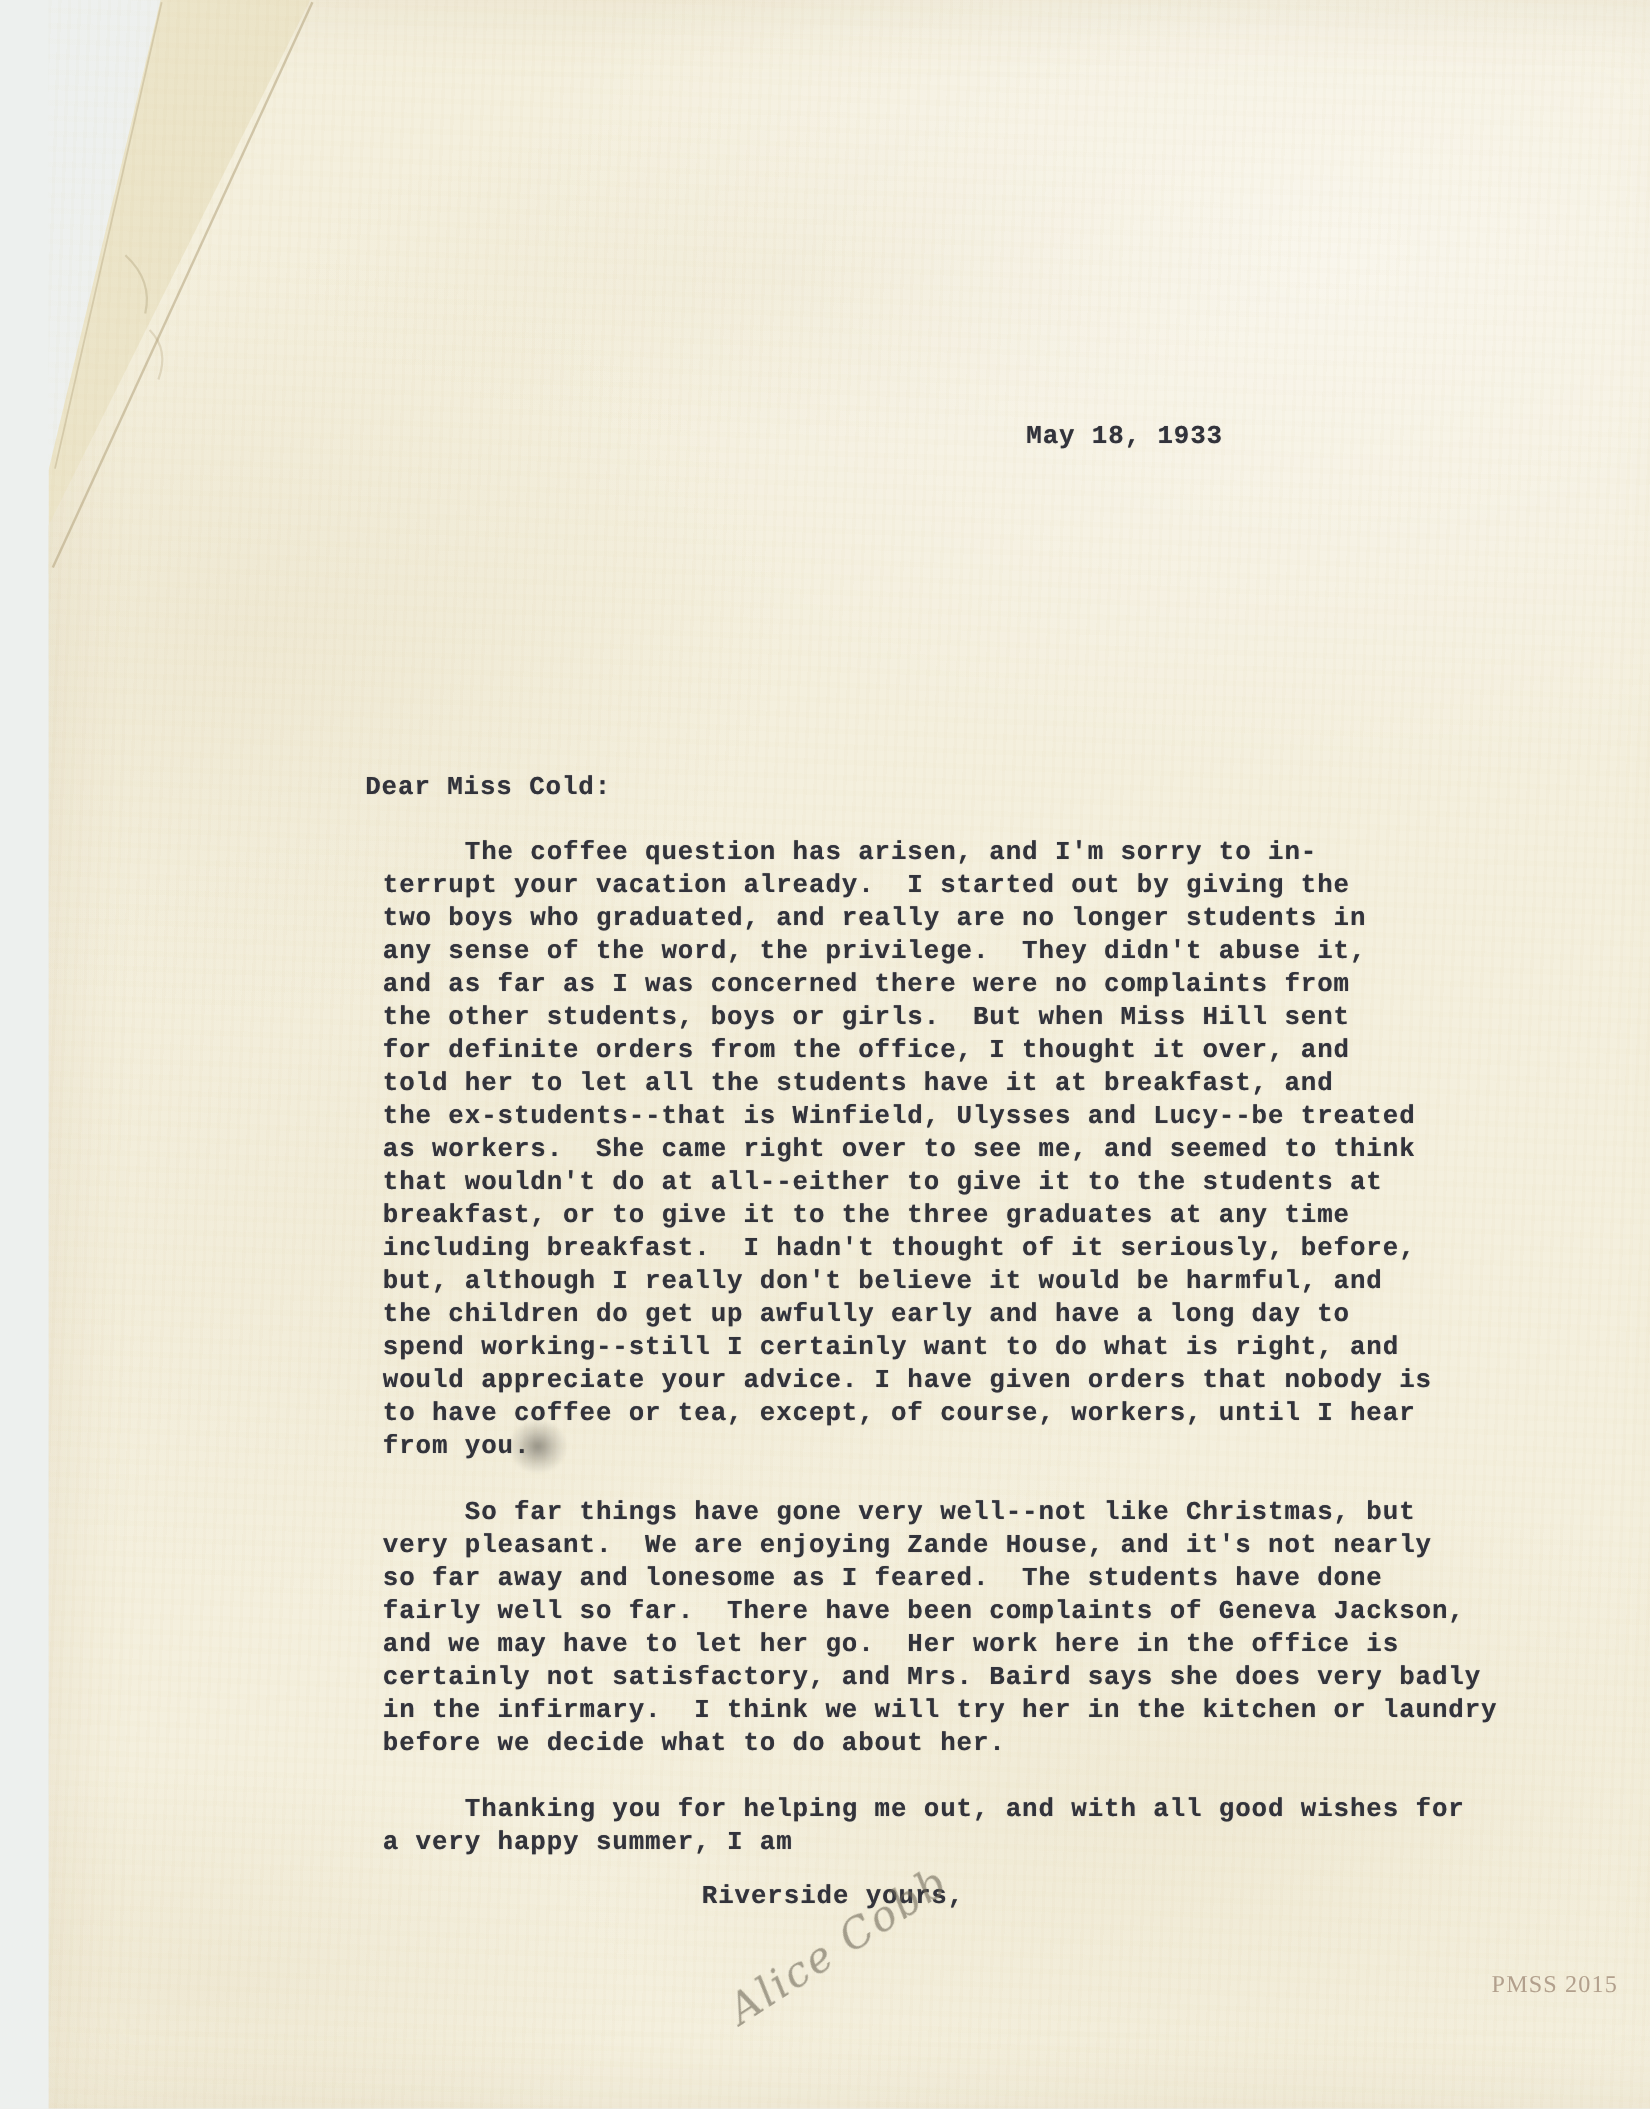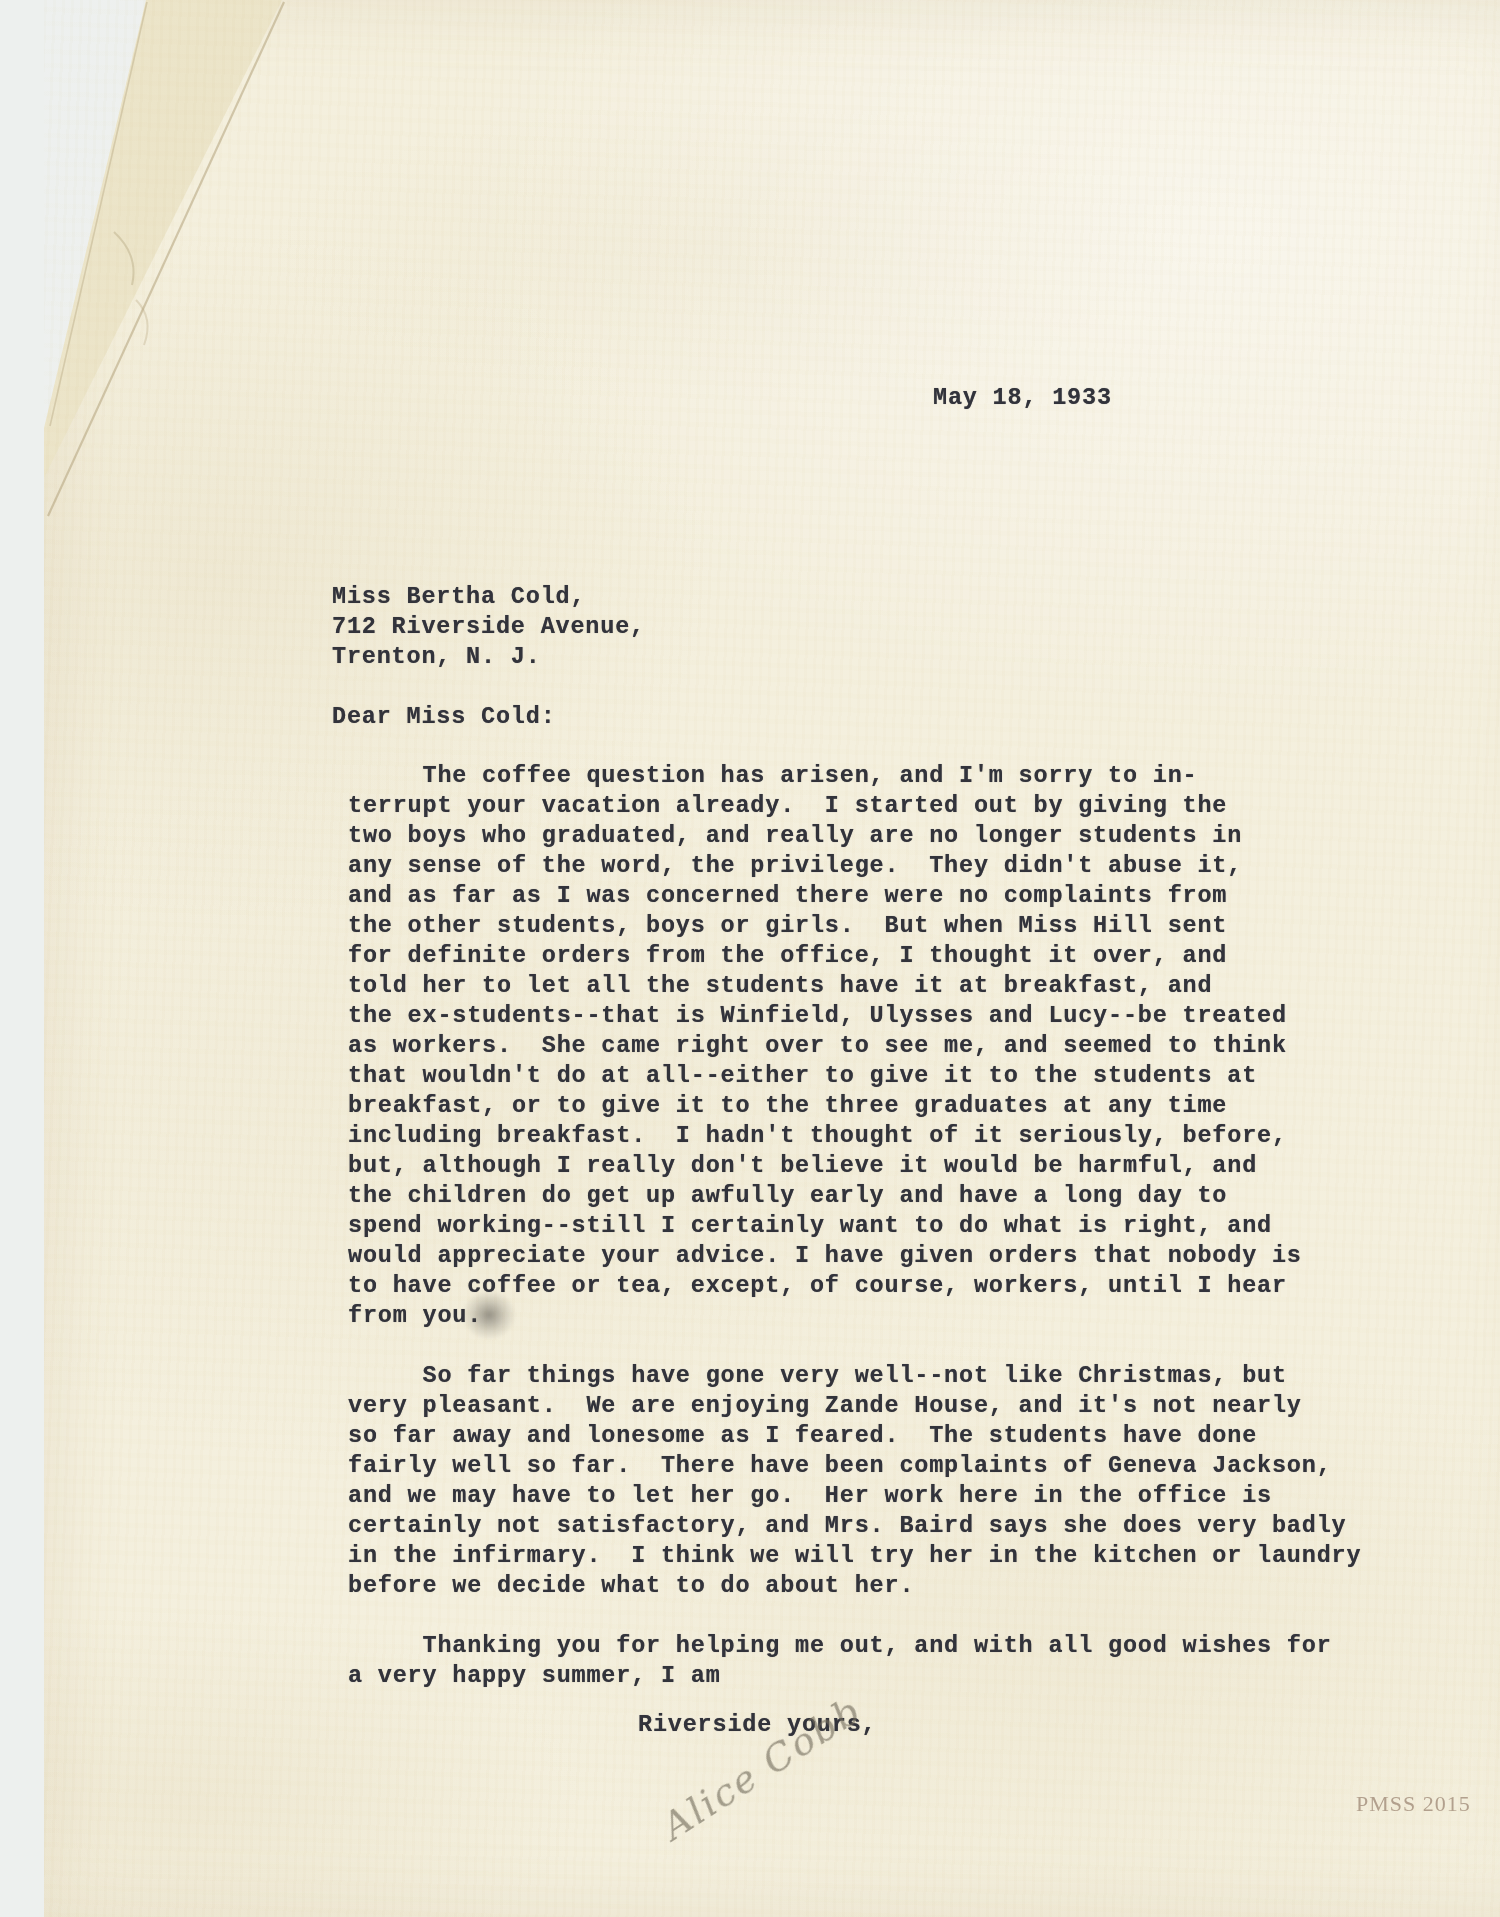--- a/index.html
+++ b/index.html
@@ -110,23 +110,20 @@
 
   <svg class="corner-svg" width="300" height="600" viewBox="0 0 300 600">
     <line x1="240" y1="2" x2="4" y2="516" stroke="rgba(178,163,124,0.55)" stroke-width="2.2"></line>
     <line x1="103" y1="2" x2="6" y2="426" stroke="rgba(190,176,140,0.5)" stroke-width="1.6"></line>
     <path d="M70 232 Q95 255 88 285" stroke="rgba(185,170,132,0.45)" stroke-width="2" fill="none"></path>
     <path d="M92 300 Q110 318 100 345" stroke="rgba(185,170,132,0.35)" stroke-width="2" fill="none"></path>
   </svg>
 
   <div class="typed dateline">May 18, 1933</div>
 
-  <div class="typed recipient">Miss Bertha Cold,
-712 Riverside Avenue,
-Trenton, N. J.</div>
 
   <div class="typed salutation">Dear Miss Cold:</div>
 
   <div class="typed body-text">     The coffee question has arisen, and I'm sorry to in-
 terrupt your vacation already.  I started out by giving the
 two boys who graduated, and really are no longer students in
 any sense of the word, the privilege.  They didn't abuse it,
 and as far as I was concerned there were no complaints from
 the other students, boys or girls.  But when Miss Hill sent
 for definite orders from the office, I thought it over, and

